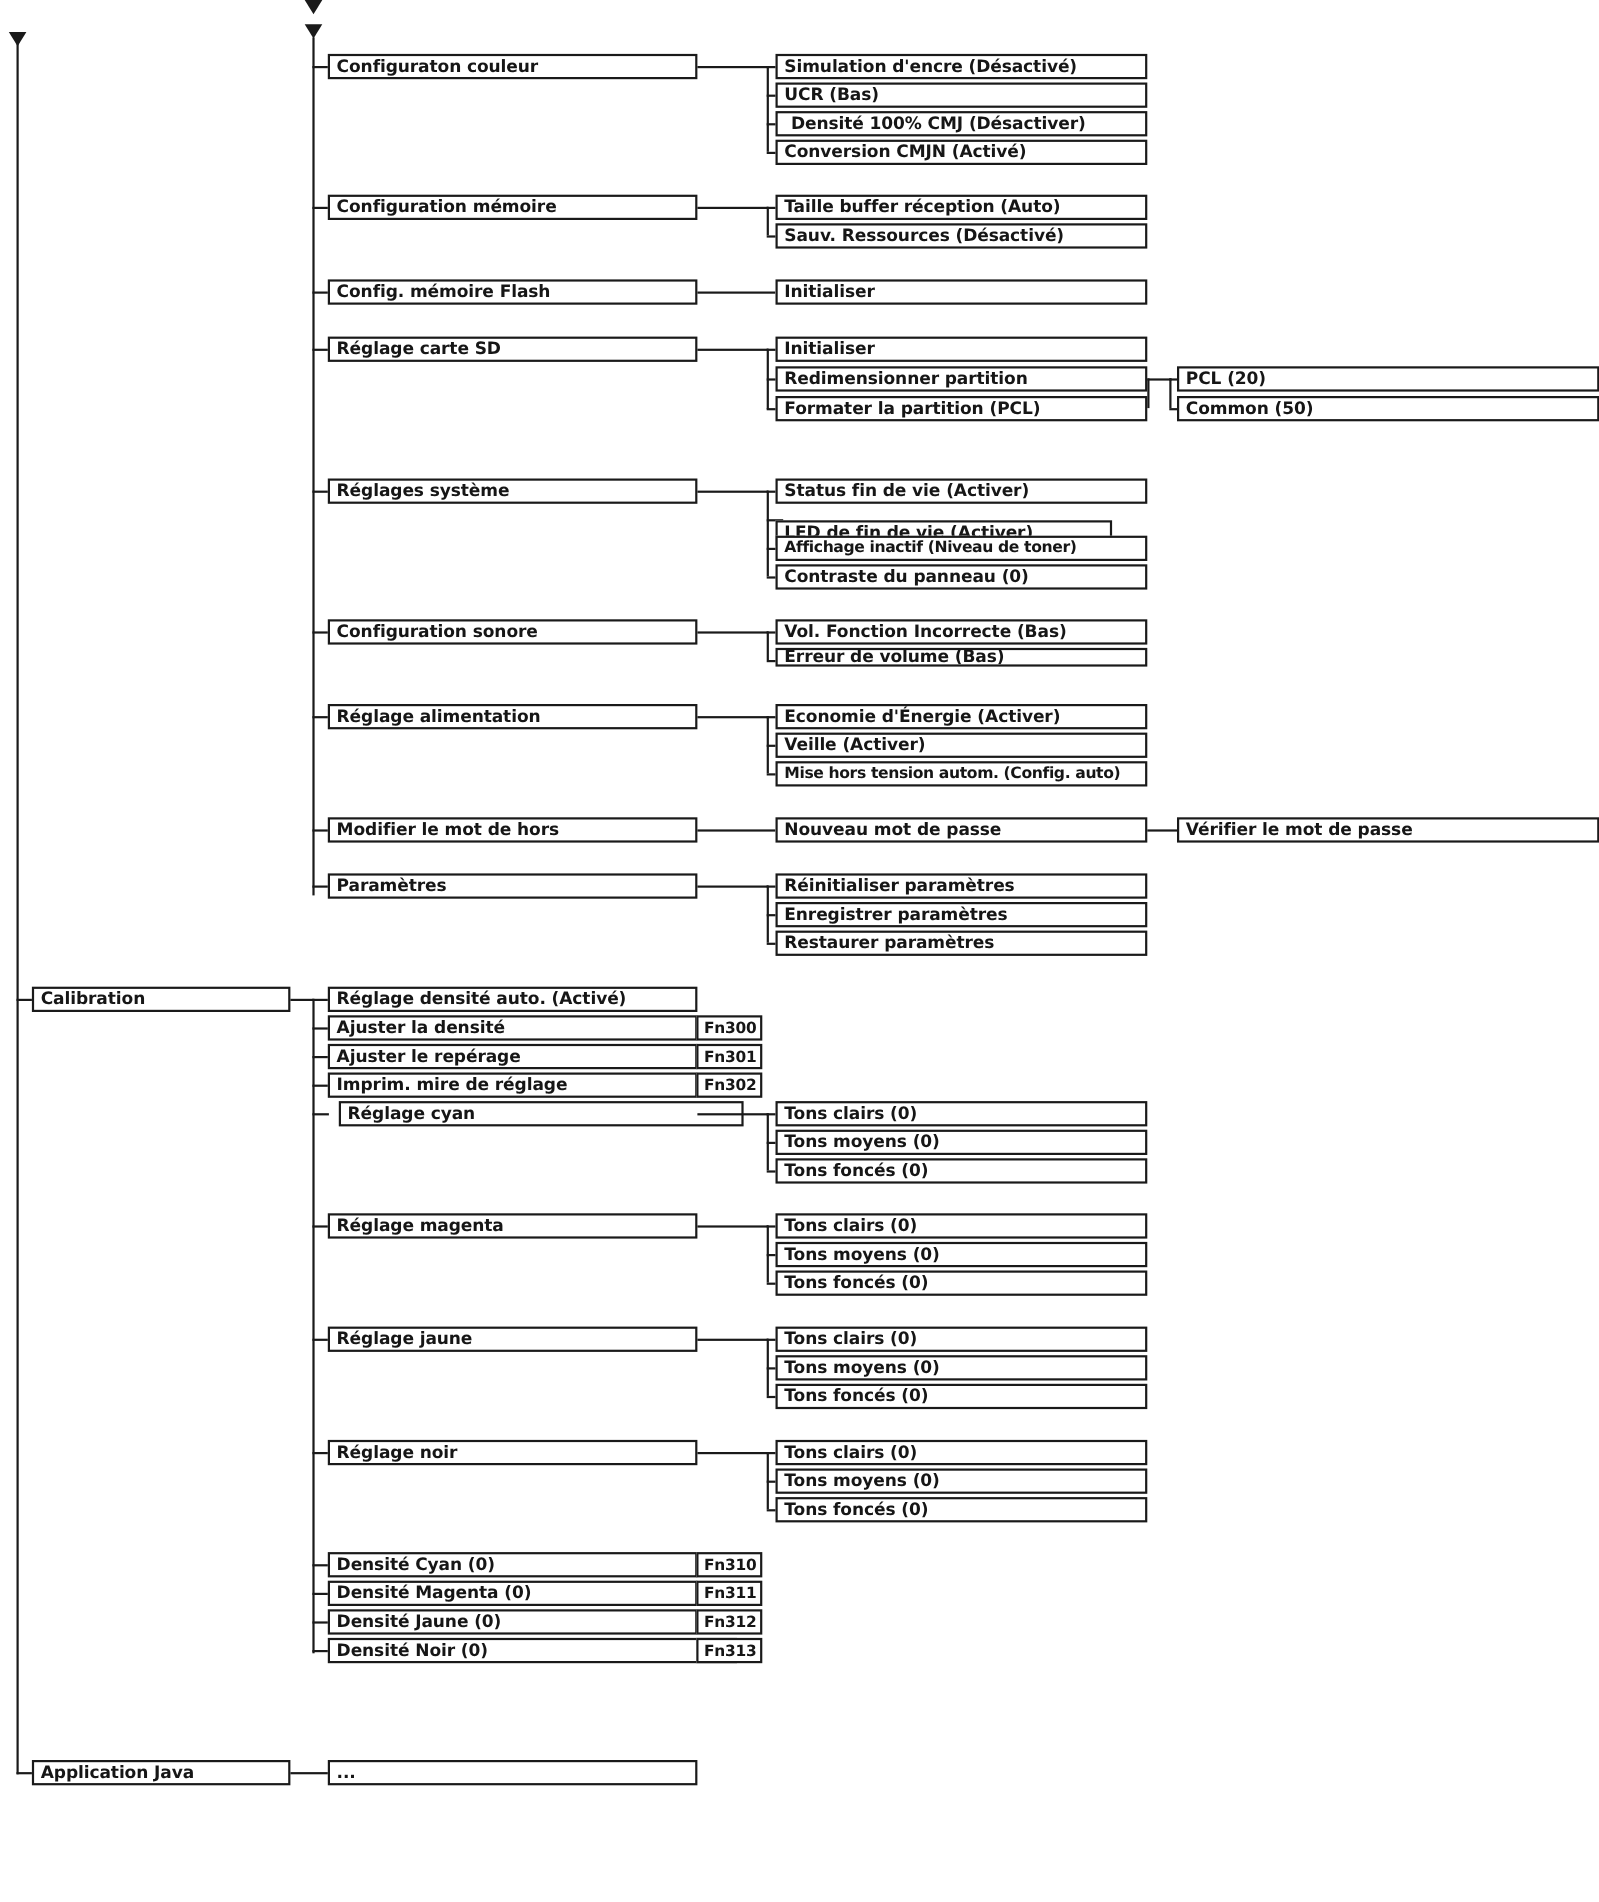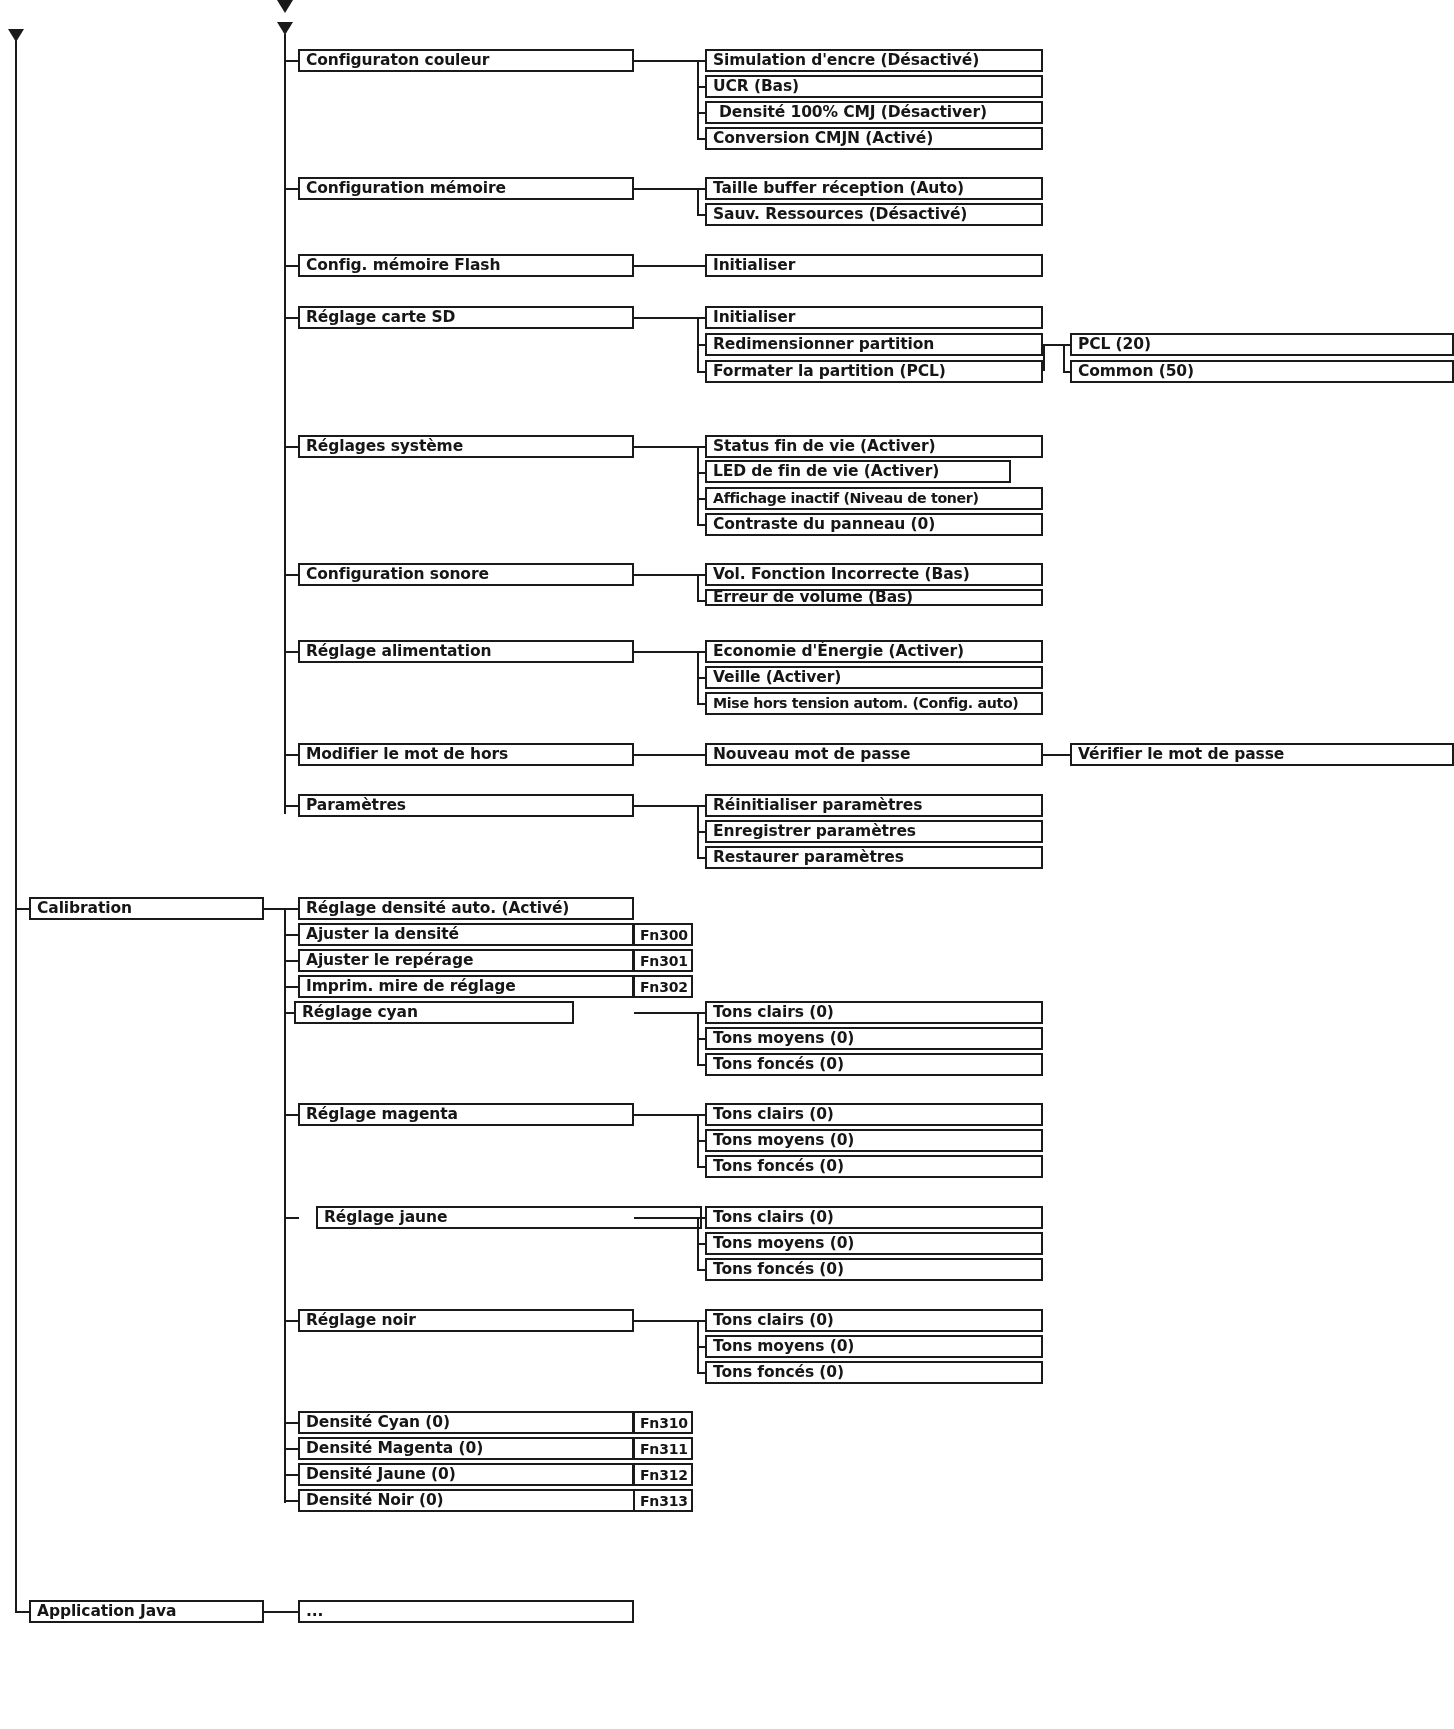--- a/index.html
+++ b/index.html
@@ -119,21 +119,21 @@
 
   <div class="hline" style="left:284px; top:446px; width:15px;"></div>
   <div class="box" style="left:298px; top:435px; width:336px; height:23px;">Réglages système</div>
   <div class="hline" style="left:634px; top:446px; width:64px;"></div>
   <div class="vline" style="left:697px; top:446px; height:78px;"></div>
   <div class="hline" style="left:697px; top:446px; width:15px;"></div>
   <div class="hline" style="left:697px; top:472px; width:15px;"></div>
   <div class="hline" style="left:697px; top:498px; width:15px;"></div>
   <div class="hline" style="left:697px; top:524px; width:15px;"></div>
   <div class="box" style="left:705px; top:435px; width:338px; height:23px;">Status fin de vie (Activer)</div>
-  <div class="box" style="left:705px; top:460px; width:306px; height:23px;">LED de fin de vie (Activer)</div>
+  <div class="box" style="left:705px; top:473px; width:306px; height:23px;">LED de fin de vie (Activer)</div>
   <div class="box narrow" style="left:705px; top:487px; width:338px; height:23px;">Affichage inactif (Niveau de toner)</div>
   <div class="box" style="left:705px; top:513px; width:338px; height:23px;">Contraste du panneau (0)</div>
 
   <div class="hline" style="left:284px; top:574px; width:15px;"></div>
   <div class="box" style="left:298px; top:563px; width:336px; height:23px;">Configuration sonore</div>
   <div class="hline" style="left:634px; top:574px; width:64px;"></div>
   <div class="vline" style="left:697px; top:574px; height:26px;"></div>
   <div class="hline" style="left:697px; top:574px; width:15px;"></div>
   <div class="hline" style="left:697px; top:600px; width:15px;"></div>
   <div class="box" style="left:705px; top:563px; width:338px; height:23px;">Vol. Fonction Incorrecte (Bas)</div>
@@ -182,21 +182,21 @@
 
   <div class="hline" style="left:284px; top:960px; width:15px;"></div>
   <div class="box" style="left:298px; top:949px; width:336px; height:23px;">Ajuster le repérage</div>
   <div class="box fn" style="left:633px; top:949px; width:60px; height:23px;">Fn301</div>
 
   <div class="hline" style="left:284px; top:986px; width:15px;"></div>
   <div class="box" style="left:298px; top:975px; width:336px; height:23px;">Imprim. mire de réglage</div>
   <div class="box fn" style="left:633px; top:975px; width:60px; height:23px;">Fn302</div>
 
   <div class="hline" style="left:284px; top:1012px; width:15px;"></div>
-  <div class="box" style="left:294px; top:1001px; width:280px; height:23px;text-align:center;">Réglage cyan</div>
+  <div class="box" style="left:308px; top:1001px; width:368px; height:23px;text-align:center;">Réglage cyan</div>
   <div class="hline" style="left:634px; top:1012px; width:64px;"></div>
   <div class="vline" style="left:697px; top:1012px; height:52px;"></div>
   <div class="hline" style="left:697px; top:1012px; width:15px;"></div>
   <div class="hline" style="left:697px; top:1038px; width:15px;"></div>
   <div class="hline" style="left:697px; top:1064px; width:15px;"></div>
   <div class="box" style="left:705px; top:1001px; width:338px; height:23px;">Tons clairs (0)</div>
   <div class="box" style="left:705px; top:1027px; width:338px; height:23px;">Tons moyens (0)</div>
   <div class="box" style="left:705px; top:1053px; width:338px; height:23px;">Tons foncés (0)</div>
 
   <div class="hline" style="left:284px; top:1114px; width:15px;"></div>
@@ -204,21 +204,21 @@
   <div class="hline" style="left:634px; top:1114px; width:64px;"></div>
   <div class="vline" style="left:697px; top:1114px; height:52px;"></div>
   <div class="hline" style="left:697px; top:1114px; width:15px;"></div>
   <div class="hline" style="left:697px; top:1140px; width:15px;"></div>
   <div class="hline" style="left:697px; top:1166px; width:15px;"></div>
   <div class="box" style="left:705px; top:1103px; width:338px; height:23px;">Tons clairs (0)</div>
   <div class="box" style="left:705px; top:1129px; width:338px; height:23px;">Tons moyens (0)</div>
   <div class="box" style="left:705px; top:1155px; width:338px; height:23px;">Tons foncés (0)</div>
 
   <div class="hline" style="left:284px; top:1217px; width:15px;"></div>
-  <div class="box" style="left:316px; top:1206px; width:386px; height:23px;">Réglage jaune</div>
+  <div class="box" style="left:298px; top:1206px; width:336px; height:23px;">Réglage jaune</div>
   <div class="hline" style="left:634px; top:1217px; width:64px;"></div>
   <div class="vline" style="left:697px; top:1217px; height:52px;"></div>
   <div class="hline" style="left:697px; top:1217px; width:15px;"></div>
   <div class="hline" style="left:697px; top:1243px; width:15px;"></div>
   <div class="hline" style="left:697px; top:1269px; width:15px;"></div>
   <div class="box" style="left:705px; top:1206px; width:338px; height:23px;">Tons clairs (0)</div>
   <div class="box" style="left:705px; top:1232px; width:338px; height:23px;">Tons moyens (0)</div>
   <div class="box" style="left:705px; top:1258px; width:338px; height:23px;">Tons foncés (0)</div>
 
   <div class="hline" style="left:284px; top:1320px; width:15px;"></div>

